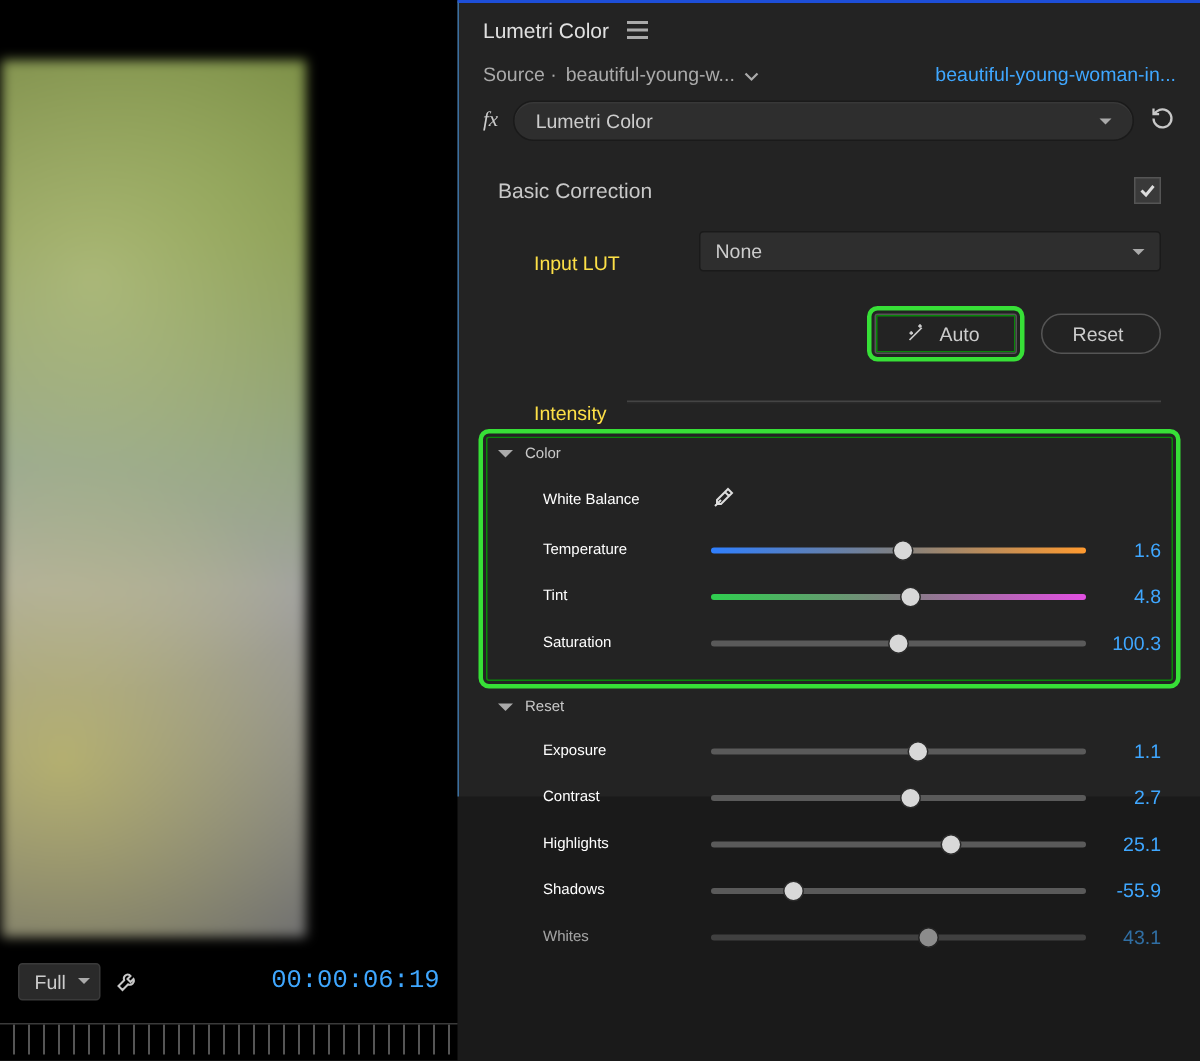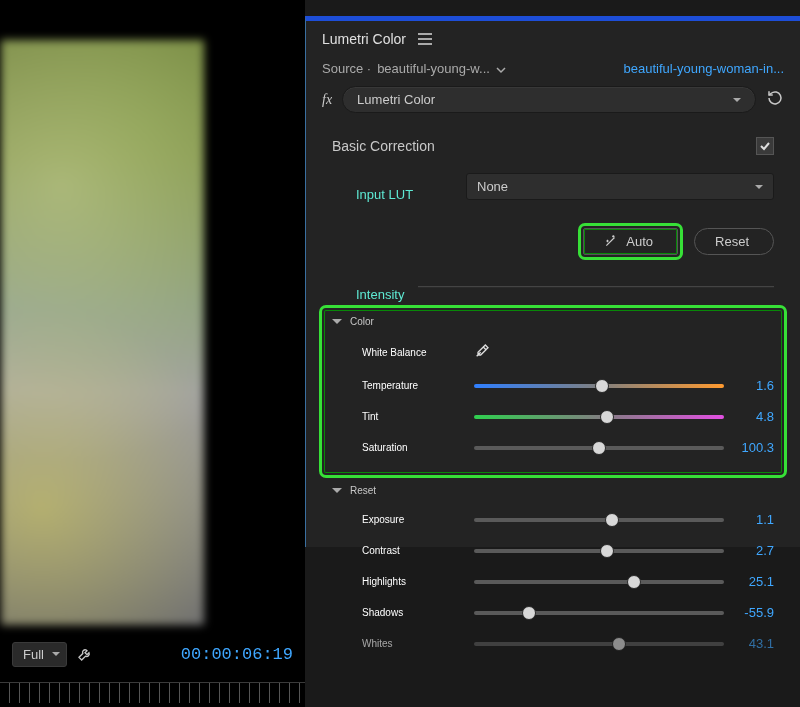--- a/index.html
+++ b/index.html
@@ -87,26 +87,26 @@
     width: 305px;
     height: 20px;
     background: repeating-linear-gradient(to right, transparent 0, transparent 9px, #555 9px, #555 10px);
     border-top: 1px solid #3a3a3a;
   }
 
   
   .panel {
     position: absolute;
     left: 305px;
-    top: 16px;
+    top: 0;
     width: 495px;
     height: 531px;
     background: #232323;
     border-left: 1px solid #3a6fa0;
-    border-top: 5px solid #1d4ed8;
+    border-top: 2px solid #1d4ed8;
     box-sizing: border-box;
   }
   .panel-header {
     height: 36px;
     display: flex;
     align-items: center;
     padding: 0 16px;
     font-size: 14px;
     color: #e0e0e0;
   }
@@ -188,21 +188,21 @@
   .checkmark svg { width: 12px; height: 12px; }
 
   .field-row {
     display: flex;
     align-items: center;
     padding: 8px 0 8px 24px;
     gap: 10px;
   }
   .field-label {
     width: 100px;
-    color: #5eead4;
+    color: #fde047;
     font-size: 13px;
     margin-top: 16px;
   }
   .lut-select {
     flex: 1;
     background: #2e2e2e;
     border: 1px solid #1a1a1a;
     border-radius: 3px;
     padding: 5px 10px;
     display: flex;

